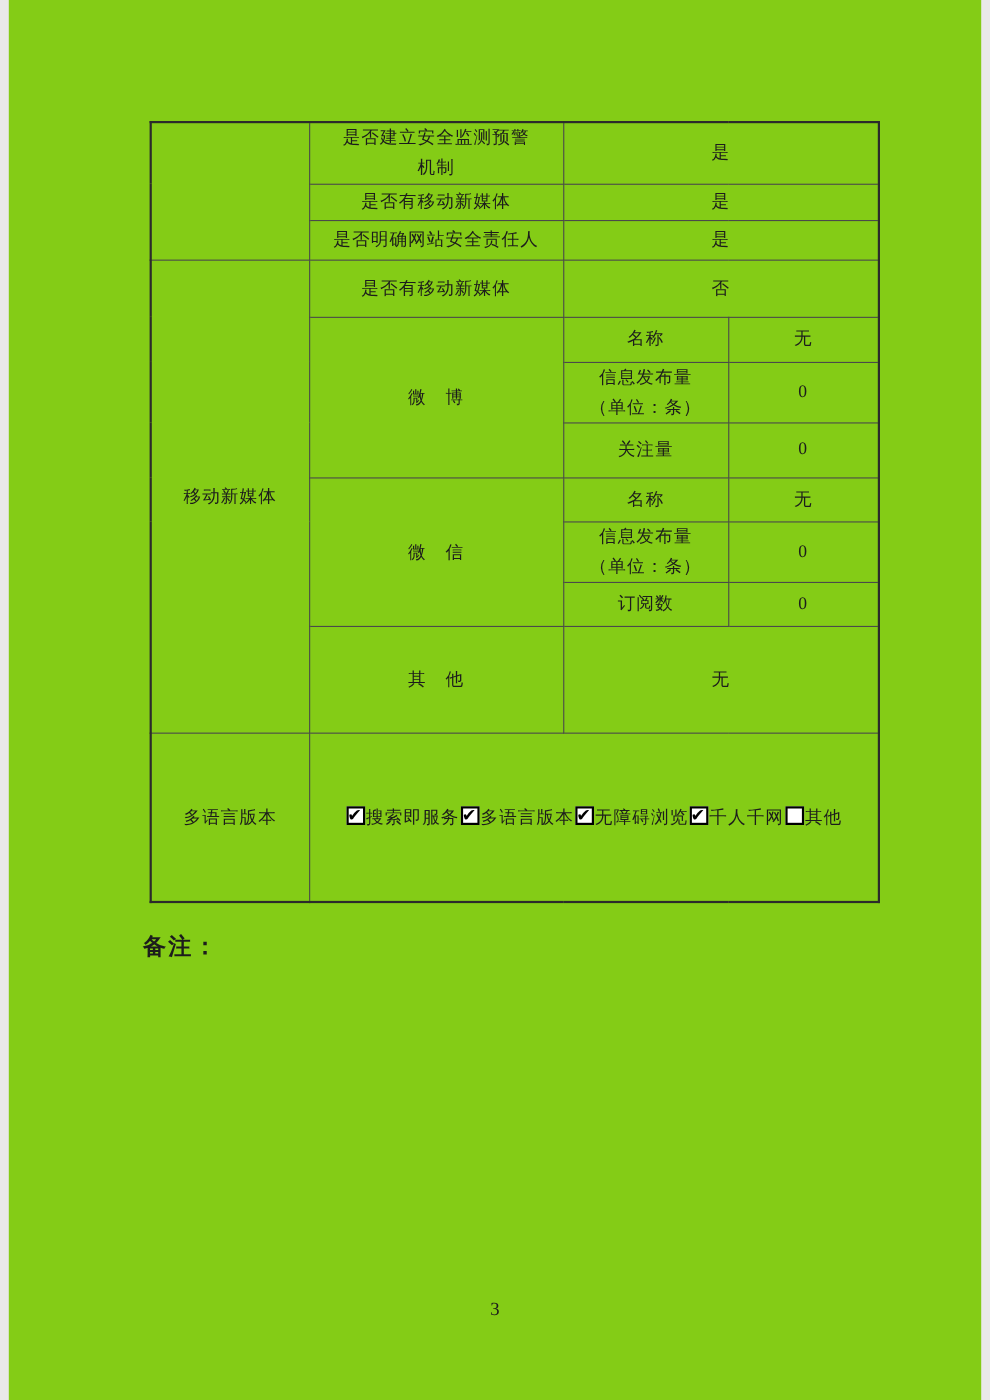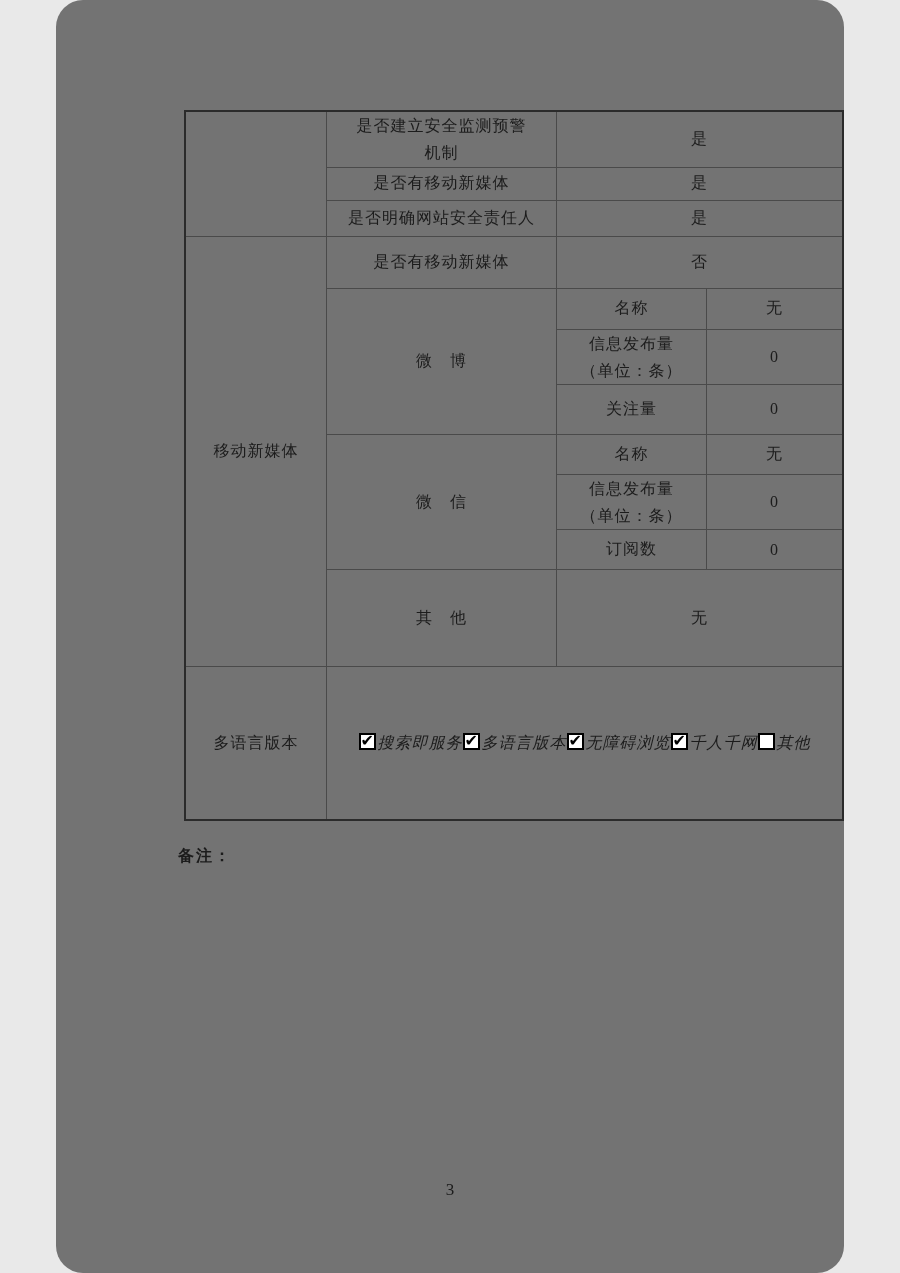--- a/index.html
+++ b/index.html
@@ -1,55 +1,54 @@
 <!DOCTYPE html>
 <html><head>
 <meta charset="utf-8">
 <style>
   html,body{margin:0;padding:0;background:#e9e9e9;}
   .page{
-    width:788px;height:1273px;position:relative;margin:0 auto;
-    background:#737373;
+    width:884px;height:1273px;position:relative;margin:0 auto;
+    background:#84cc16;
     font-family:"Liberation Serif","DejaVu Serif",serif;
     color:#1c1c1c;
-    border-radius:27px;
   }
   table.report{
     position:absolute;left:128px;top:110px;
     border-collapse:collapse;table-layout:fixed;
     border:2px solid #2b2b2b;
   }
   table.report td{
     border:1px solid #4a4a4a;
     text-align:center;vertical-align:middle;
     font-size:16px;padding:0 6px;
     letter-spacing:1px;
   }
   td.cat{font-size:16px;}
   td.lbl div{line-height:1.7;}
   td.val{letter-spacing:0;}
   td.innov{
     text-align:left;padding-left:30px;letter-spacing:0;
     white-space:nowrap;
   }
-  .opt{display:inline-block;white-space:nowrap;font-style:italic;}
+  .opt{display:inline-block;white-space:nowrap;}
   .checkbox{
     display:inline-block;width:13px;height:13px;
     border:2px solid #000;background:#fff;
     position:relative;vertical-align:-2px;margin:0 1px;
   }
   .checkbox[data-checked="true"]::after{
     content:"✔";
     position:absolute;left:-1px;top:-4px;
     font-size:16px;font-weight:bold;color:#000;
     font-family:"DejaVu Sans",sans-serif;
   }
   .remark{
     position:absolute;left:122px;top:846px;
-    font-weight:bold;font-size:16px;letter-spacing:2px;
+    font-weight:bold;font-size:21px;letter-spacing:2px;
   }
   .page-number{
     position:absolute;left:0;top:1180px;width:100%;
     text-align:center;font-size:17px;
   }
 </style>
 </head>
 <body>
 
 <div class="page">

